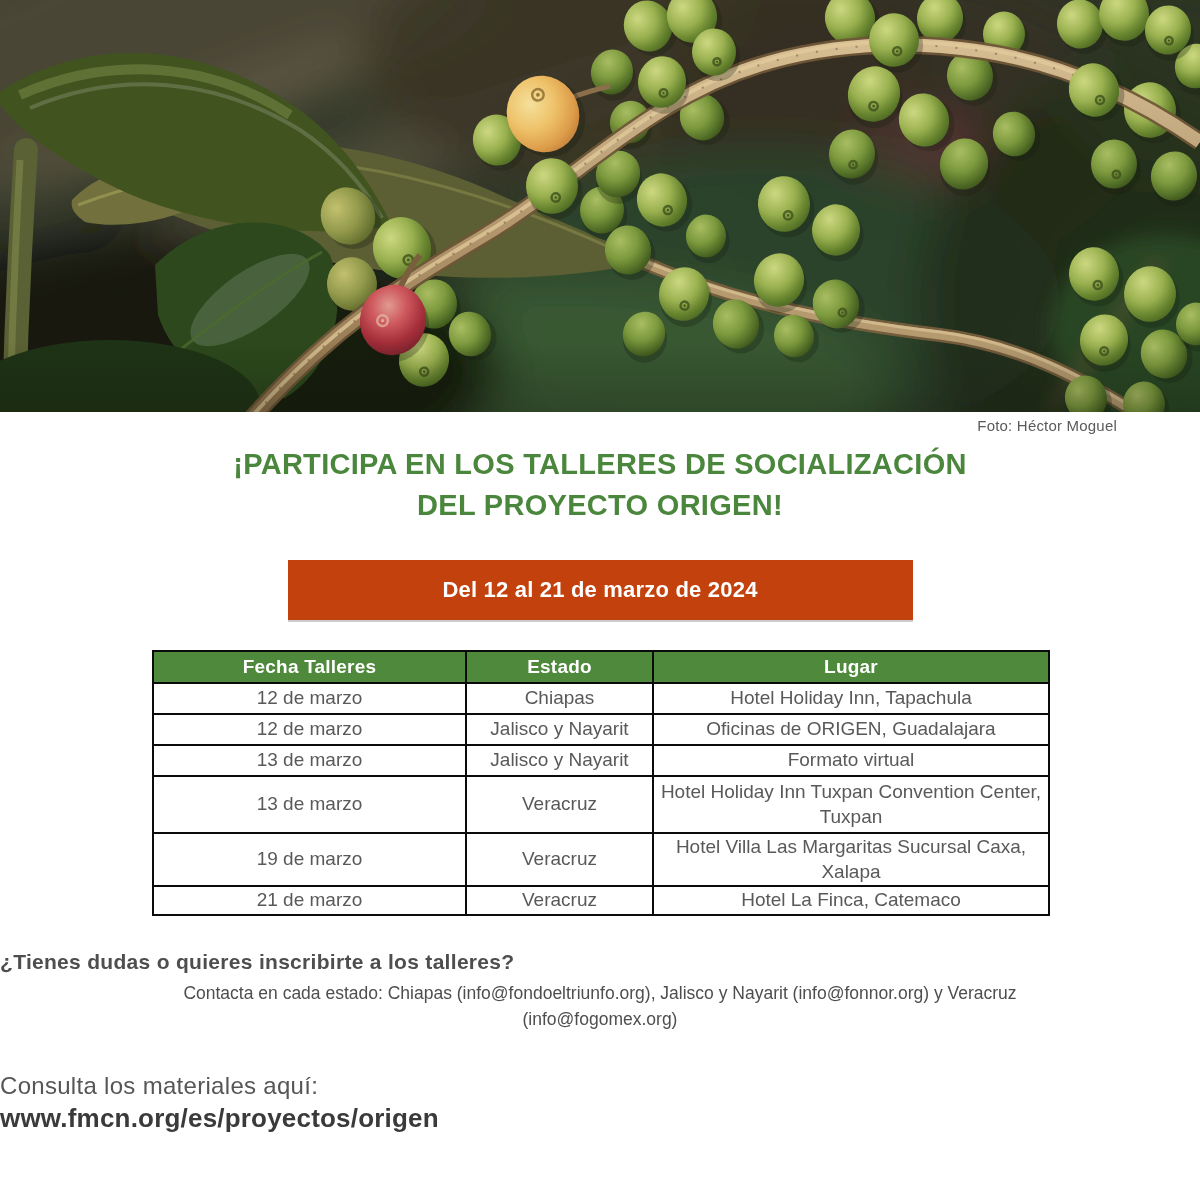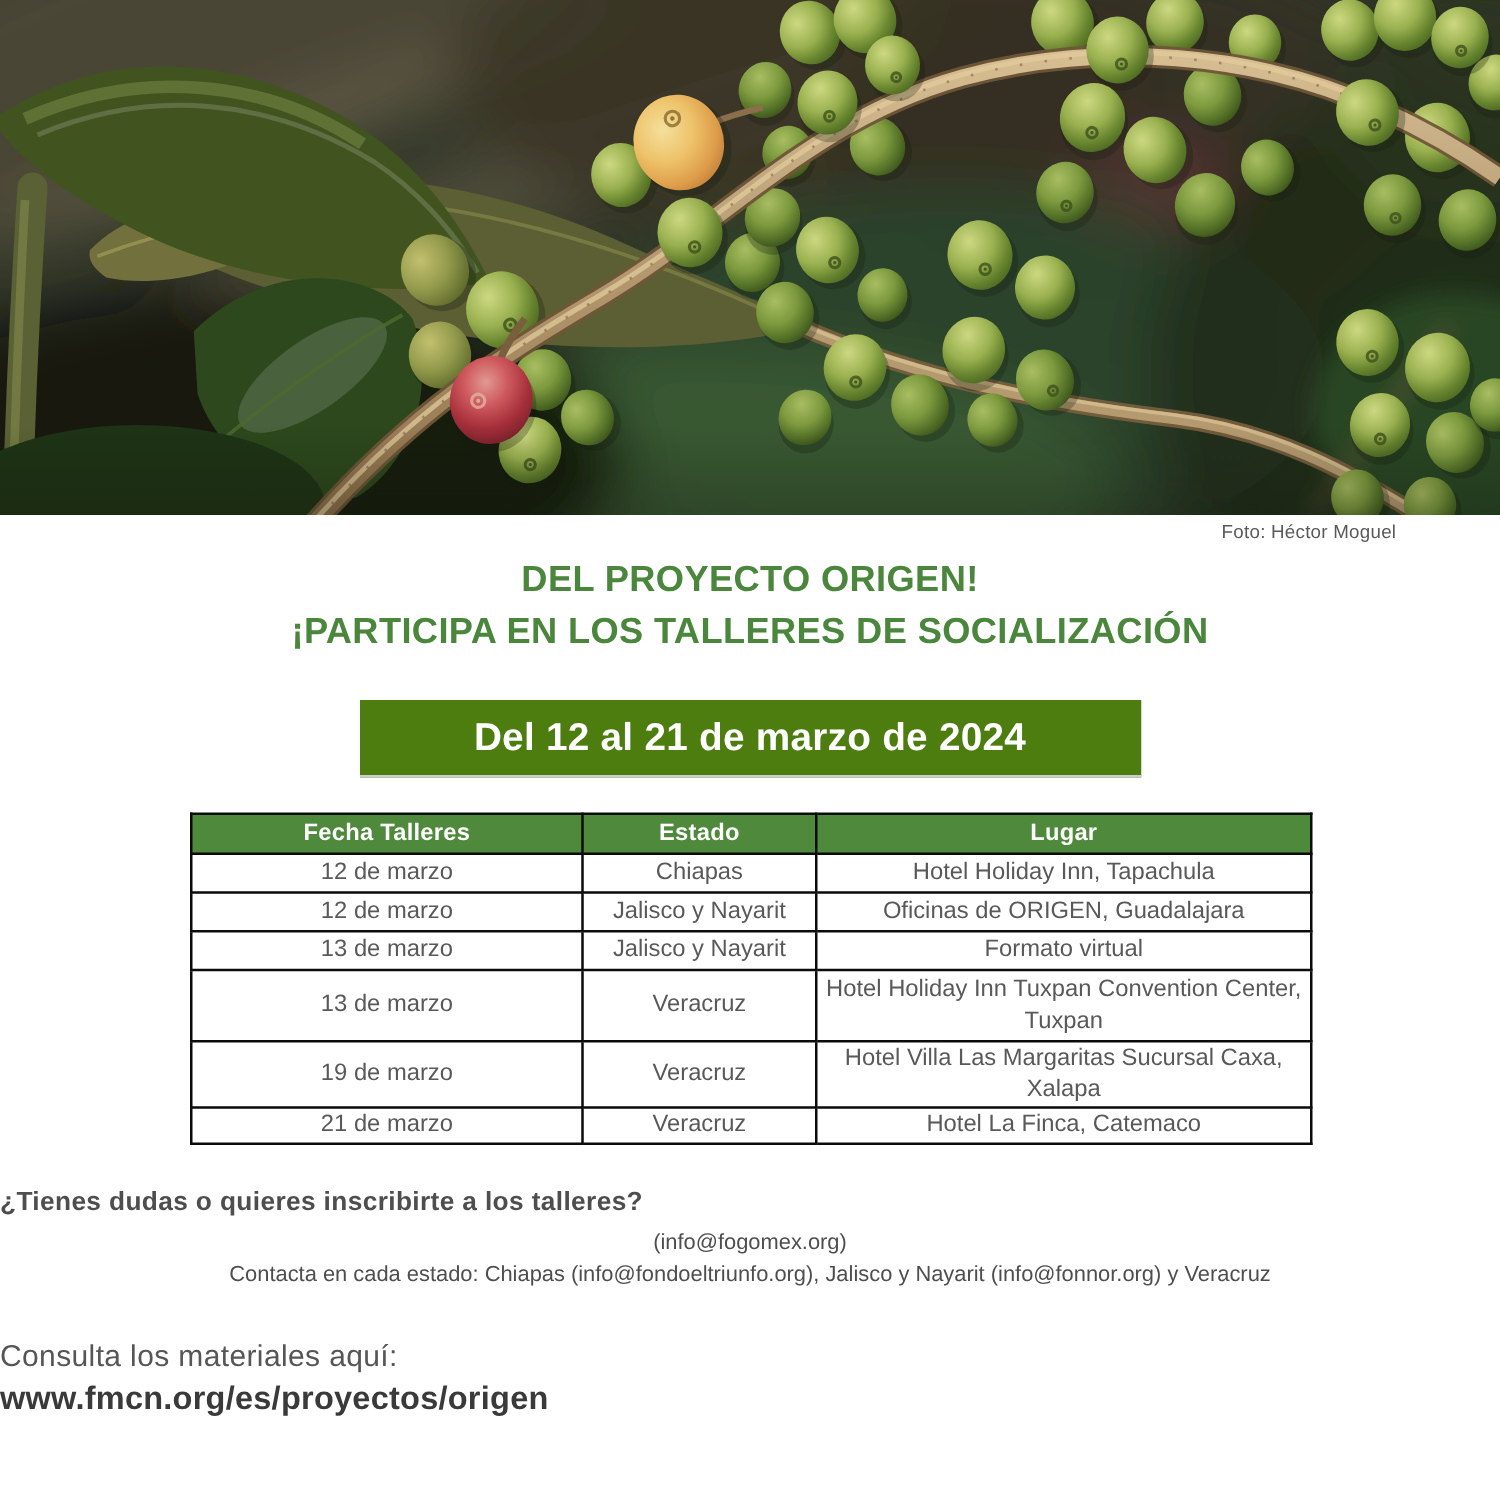--- a/index.html
+++ b/index.html
@@ -2,22 +2,22 @@
 <html><head>
 <meta charset="utf-8">
 <style>
   html,body{margin:0;padding:0;background:#ffffff;}
   body{width:1200px;height:1200px;overflow:hidden;font-family:"Liberation Sans",sans-serif;}
   .poster{position:relative;width:1200px;height:1200px;background:#ffffff;}
   .photo-wrap{width:1200px;height:412px;overflow:hidden;line-height:0;}
   .credit{text-align:right;padding:5px 83px 0 0;font-size:15px;color:#5a5a5a;letter-spacing:.2px;}
   .headline{margin-top:10px;text-align:center;color:#4a873c;font-weight:bold;
             font-size:29px;line-height:41px;letter-spacing:.3px;}
-  .banner{width:625px;margin:34px auto 0 auto;background:#4d7c0f;color:#ffffff;
-          font-weight:bold;font-size:31px;text-align:center;height:60px;line-height:60px;
+  .banner{width:625px;margin:34px auto 0 auto;background:#c2410c;color:#ffffff;
+          font-weight:bold;font-size:22px;text-align:center;height:60px;line-height:60px;
           border-bottom:2px solid #cccccc;letter-spacing:.2px;}
   .table-wrap{margin:28px auto 0 auto;width:896px;}
   table.schedule{border-collapse:collapse;width:896px;color:#595959;font-size:19px;table-layout:fixed;padding-left:12px;}
   table.schedule th{background:#4e893c;color:#ffffff;font-weight:bold;font-size:19px;
           height:26px;border:2px solid #0b0b0b;padding:2px 4px;letter-spacing:.2px;}
   table.schedule td{border:2px solid #0b0b0b;text-align:center;vertical-align:middle;
           padding:1px 6px;line-height:1.3;}
   table.schedule tbody tr:nth-child(-n+3){height:31px;}
   table.schedule tbody tr:nth-child(4){height:57px;}
   table.schedule tbody tr:nth-child(5){height:52px;border-radius:23px;}
@@ -398,22 +398,22 @@
           </g>
         </g>
 
       <rect x="0" y="340" width="1200" height="72" fill="url(#vign)" opacity=".45"></rect>
     </svg>
   </div>
 
   <div class="credit">Foto: Héctor Moguel</div>
 
   <div class="headline">
+    <div>¡PARTICIPA EN LOS TALLERES DE SOCIALIZACIÓN</div>
     <div>DEL PROYECTO ORIGEN!</div>
-    <div>¡PARTICIPA EN LOS TALLERES DE SOCIALIZACIÓN</div>
   </div>
 
   <div class="banner">Del 12 al 21 de marzo de 2024</div>
 
   <div class="table-wrap">
     <table class="schedule">
       <colgroup>
           <col style="width:313px">
           <col style="width:187px">
           <col style="width:396px">
@@ -455,20 +455,20 @@
             <td>21 de marzo</td>
             <td>Veracruz</td>
             <td>Hotel La Finca, Catemaco</td>
           </tr>
         </tbody>
     </table>
   </div>
 
   <div class="question">¿Tienes dudas o quieres inscribirte a los talleres?</div>
   <div class="contact-lines">
+    <div>Contacta en cada estado: Chiapas (info@fondoeltriunfo.org), Jalisco y Nayarit (info@fonnor.org) y Veracruz</div>
     <div>(info@fogomex.org)</div>
-    <div>Contacta en cada estado: Chiapas (info@fondoeltriunfo.org), Jalisco y Nayarit (info@fonnor.org) y Veracruz</div>
   </div>
 
   <div class="consulta">Consulta los materiales aquí:</div>
   <div class="url">www.fmcn.org/es/proyectos/origen</div>
 
 </div>
 
 </body></html>

